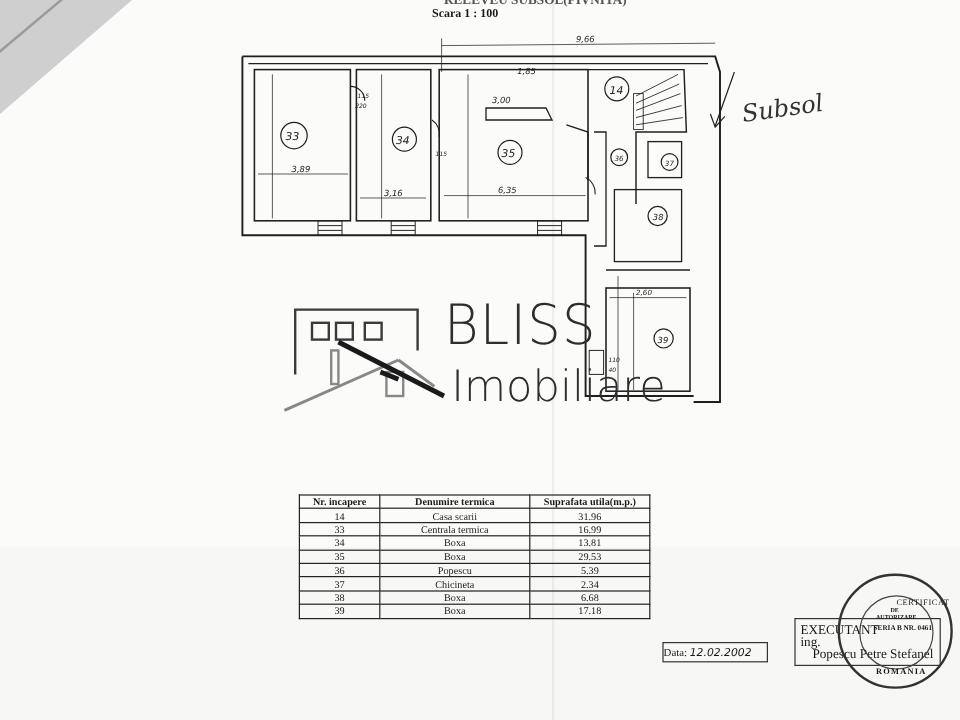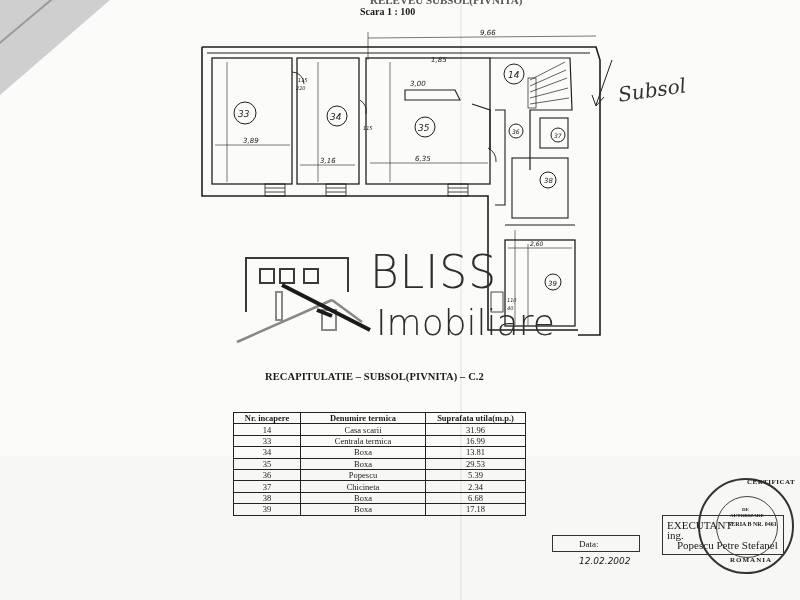--- a/index.html
+++ b/index.html
@@ -8,30 +8,30 @@
   .fold{position:absolute;left:0;top:0;width:0;height:0;border-top:95px solid #cfcfcf;border-right:110px solid transparent;}
   .fold-edge{position:absolute;left:-5px;top:46px;width:150px;height:2px;background:#9a9a9a;transform:rotate(-40deg);transform-origin:left;}
   .crease{position:absolute;left:460px;top:0;width:2px;height:600px;background:rgba(0,0,0,0.05);}
   .header-title{position:absolute;left:370px;top:-6px;font-size:11px;font-weight:bold;color:#555;}
   .scale{position:absolute;left:360px;top:6px;font-size:10px;font-weight:bold;}
   svg.plan{position:absolute;left:0;top:0;}
   .label-subsol{position:absolute;left:618px;top:78px;font-family:"DejaVu Serif",serif;font-style:italic;font-size:20px;color:#333;transform:rotate(-8deg);}
   .recap{position:absolute;left:265px;top:371px;font-size:10.5px;font-weight:bold;letter-spacing:0.1px;}
   table.rooms{position:absolute;left:233px;top:412px;width:293px;border-collapse:collapse;font-size:8.5px;}
   table.rooms th,table.rooms td{border:1px solid #222;padding:0 2px;height:10.4px;line-height:10px;text-align:center;}
-  table.rooms{border:1.5px solid #222;}
+  table.rooms{border:1.5px solid #222;margin-left:16px;}
   table.rooms th{font-weight:bold;}
   table.rooms tr.total td{font-weight:bold;font-size:9px;}
-  .data-box{position:absolute;left:552px;top:535px;width:88px;height:17px;border:1.5px solid #333;font-size:9px;line-height:17px;padding-left:26px;box-sizing:border-box;}
+  .data-box{position:absolute;left:552px;top:535px;width:88px;height:17px;border:1.5px solid #333;font-size:9px;line-height:17px;padding-left:0;box-sizing:border-box;}
   .data-box span.v{font-family:"DejaVu Sans",sans-serif;font-style:italic;font-size:9px;}
   .exec-box{position:absolute;left:662px;top:515px;width:122px;height:40px;border:1.5px solid #333;font-size:11px;padding:4px;box-sizing:border-box;}
   .exec-box div{line-height:10px;}
   .stamp{position:absolute;left:698px;top:478px;width:96px;height:96px;border:2px solid #333;border-radius:50%;box-sizing:border-box;}
   .stamp-inner{position:absolute;left:16px;top:16px;width:60px;height:60px;border:1px solid #444;border-radius:50%;}
-  .stamp-cert{position:absolute;left:727px;top:478px;font-size:7px;font-weight:bold;letter-spacing:0.5px;padding-left:20px;}
+  .stamp-cert{position:absolute;left:727px;top:498px;font-size:7px;font-weight:normal;letter-spacing:0.5px;padding-left:20px;}
   .stamp-de{position:absolute;left:742px;top:507px;font-size:5px;font-weight:bold;}
   .stamp-aut{position:absolute;left:730px;top:513px;font-size:5px;font-weight:bold;}
   .stamp-ser{position:absolute;left:728px;top:521px;font-size:6px;font-weight:bold;}
   .stamp-bot{position:absolute;left:730px;top:556px;font-size:7px;font-weight:bold;letter-spacing:1px;}
   .wm{position:absolute;font-family:"DejaVu Sans",sans-serif;color:#2d2d2d;font-weight:300;}
   .wm-bliss{left:370px;top:246px;font-size:44px;letter-spacing:1px;transform:scaleY(1.05);}
   .wm-imob{left:376px;top:302px;font-size:36px;letter-spacing:0px;}
 </style>
 </head>
 <body>
@@ -160,21 +160,20 @@
       <rect x="90" y="60" width="14" height="20" stroke="#888"></rect>
     </g>
     <line x1="5" y1="92" x2="100" y2="50" stroke="#888" stroke-width="2.5"></line>
     <line x1="100" y1="50" x2="130" y2="72" stroke="#888" stroke-width="2.5"></line>
     <line x1="50" y1="35" x2="138" y2="80" stroke="#1a1a1a" stroke-width="4"></line>
     <line x1="85" y1="60" x2="100" y2="66" stroke="#1a1a1a" stroke-width="4"></line>
   </svg>
   <div class="wm wm-bliss">BLISS</div>
   <div class="wm wm-imob">Imobiliare</div>
 
-  <div class="recap">RECAPITULATIE – SUBSOL(PIVNITA) – C.2</div>
 
   <table class="rooms">
     <thead>
       <tr>
         <th style="width:62px">Nr. incapere</th>
         <th style="width:120px">Denumire termica</th>
         <th>Suprafata utila(m.p.)</th>
       </tr>
     </thead>
     <tbody>

